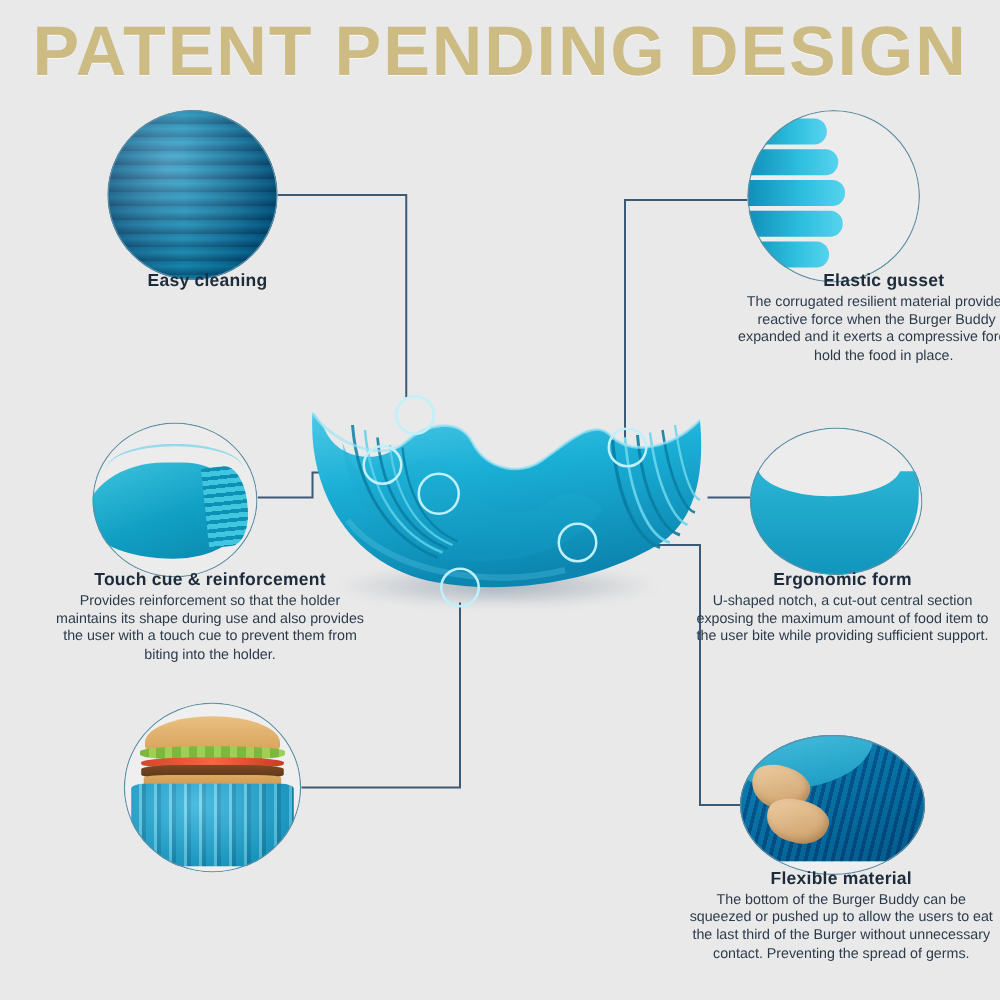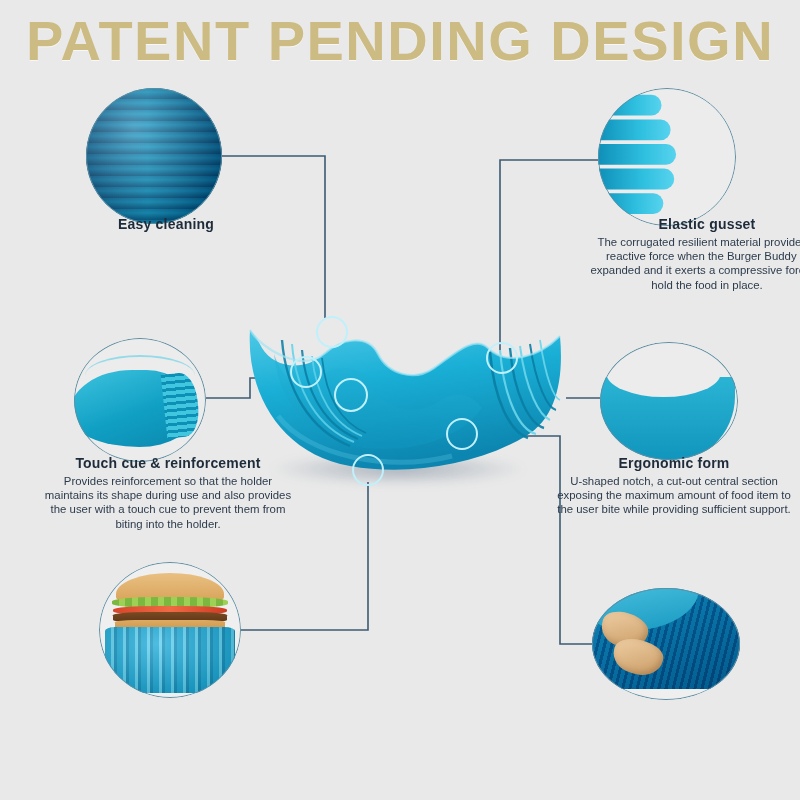--- a/index.html
+++ b/index.html
@@ -378,14 +378,18 @@
   </div>
 
   <div class="feat f-ml">
     <h3>Touch cue &amp; reinforcement</h3>
     <p>Provides reinforcement so that the holder maintains its shape during use and also provides the user with a touch cue to prevent them from biting into the holder.</p>
   </div>
 
   <div class="feat f-bl">
   </div>
 
+  <div class="feat f-br">
+    <h3>Flexible material</h3>
+    <p>The bottom of the Burger Buddy can be squeezed or pushed up to allow the users to eat the last third of the Burger without unnecessary contact. Preventing the spread of germs.</p>
+  </div>
 
 </div>
 
 </body></html>

